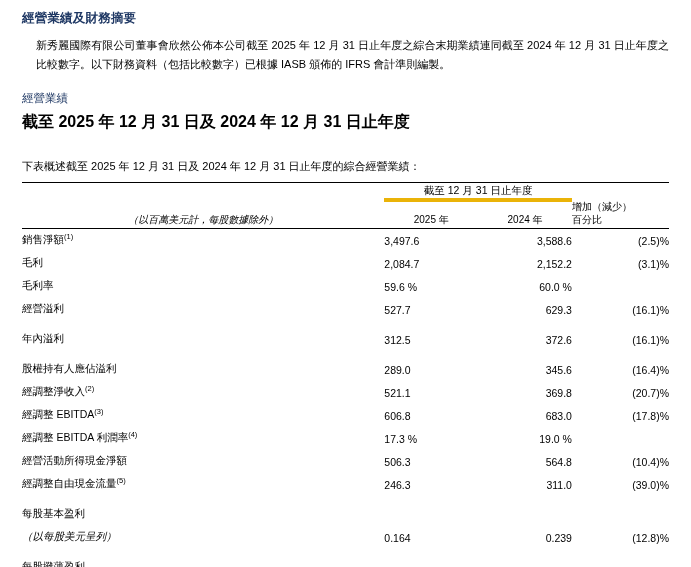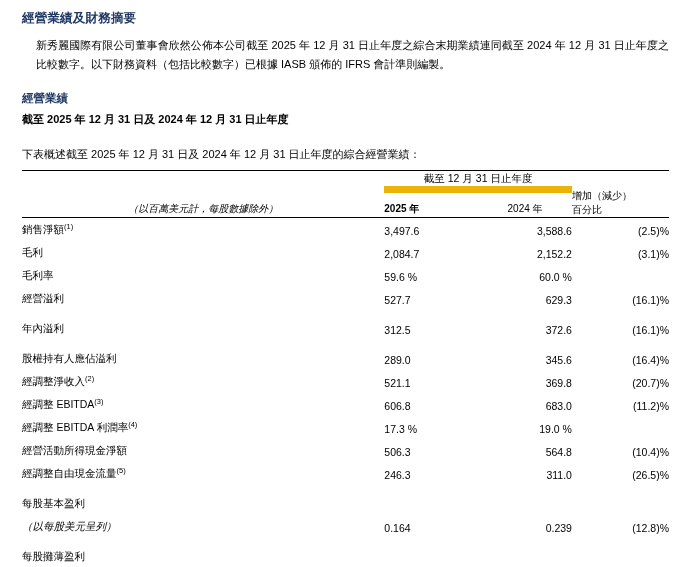--- a/index.html
+++ b/index.html
@@ -33,29 +33,29 @@
   }
   .intro {
     font-size: 11px;
     line-height: 1.75;
     color: #000;
     text-align: justify;
     margin: 0 0 16px 14px;
   }
   .section-title {
     font-size: 11.5px;
-    font-weight: bold;
+    font-weight: normal;
     color: #1f3864;
     margin: 0 0 6px 0;
   }
   .section-sub {
-    font-size: 11px;
+    font-size: 16px;
     font-weight: bold;
     color: #000;
-    margin: 0 0 20px 0;
+    margin: 0 0 26px 0;
   }
   .lead {
     font-size: 11px;
     color: #000;
     margin: 0 0 8px 0;
   }
   table.fin {
     width: 100%;
     border-collapse: collapse;
     font-size: 10.5px;
@@ -68,36 +68,36 @@
     border-top: 1px solid #000;
     height: 1px;
     font-size: 0;
     line-height: 0;
     padding: 0;
   }
   .hdr-span {
     text-align: center;
     font-size: 10.5px;
     padding: 4px 0 3px 0;
-    border-bottom: 7px solid #eab308;
+    border-bottom: 4px solid #eab308;
   }
   .col-label { width: 56%; }
   .col-num { width: 14.5%; text-align: right; }
   .col-pct { width: 15%; text-align: right; }
   .unit-row td {
     padding: 13px 0 4px 0;
     font-size: 10px;
   }
   .unit-label {
     font-style: italic;
     text-align: center;
   }
   .yr {
-    font-weight: bold;
-    text-align: left;
+    font-weight: normal;
+    text-align: center;
   }
   .yr2 {
     text-align: center;
   }
   .pcthdr {
     text-align: left;
     font-size: 10px;
     line-height: 1.35;
   }
   .rule-under-hdr td {
@@ -243,39 +243,39 @@
           <tr class="data">
             <td class="label">經調整淨收入<sup>(2)</sup></td>
             <td class="v1">521.1</td>
             <td class="v2">369.8</td>
             <td class="v3">(20.7)%</td>
           </tr>
           <tr class="data">
             <td class="label">經調整 EBITDA<sup>(3)</sup></td>
             <td class="v1">606.8</td>
             <td class="v2">683.0</td>
-            <td class="v3">(11.2)%</td>
+            <td class="v3">(17.8)%</td>
           </tr>
           <tr class="data">
             <td class="label">經調整 EBITDA 利潤率<sup>(4)</sup></td>
             <td class="v1">17.3  %</td>
             <td class="v2">19.0  %</td>
             <td class="v3"></td>
           </tr>
           <tr class="data">
             <td class="label">經營活動所得現金淨額</td>
             <td class="v1">506.3</td>
             <td class="v2">564.8</td>
             <td class="v3">(10.4)%</td>
           </tr>
           <tr class="data">
             <td class="label">經調整自由現金流量<sup>(5)</sup></td>
             <td class="v1">246.3</td>
             <td class="v2">311.0</td>
-            <td class="v3">(26.5)%</td>
+            <td class="v3">(39.0)%</td>
           </tr>
           <tr class="spacer-row">
             <td></td>
             <td></td>
             <td></td>
             <td></td>
           </tr>
           <tr class="data">
             <td class="label">每股基本盈利</td>
             <td class="v1"></td>

